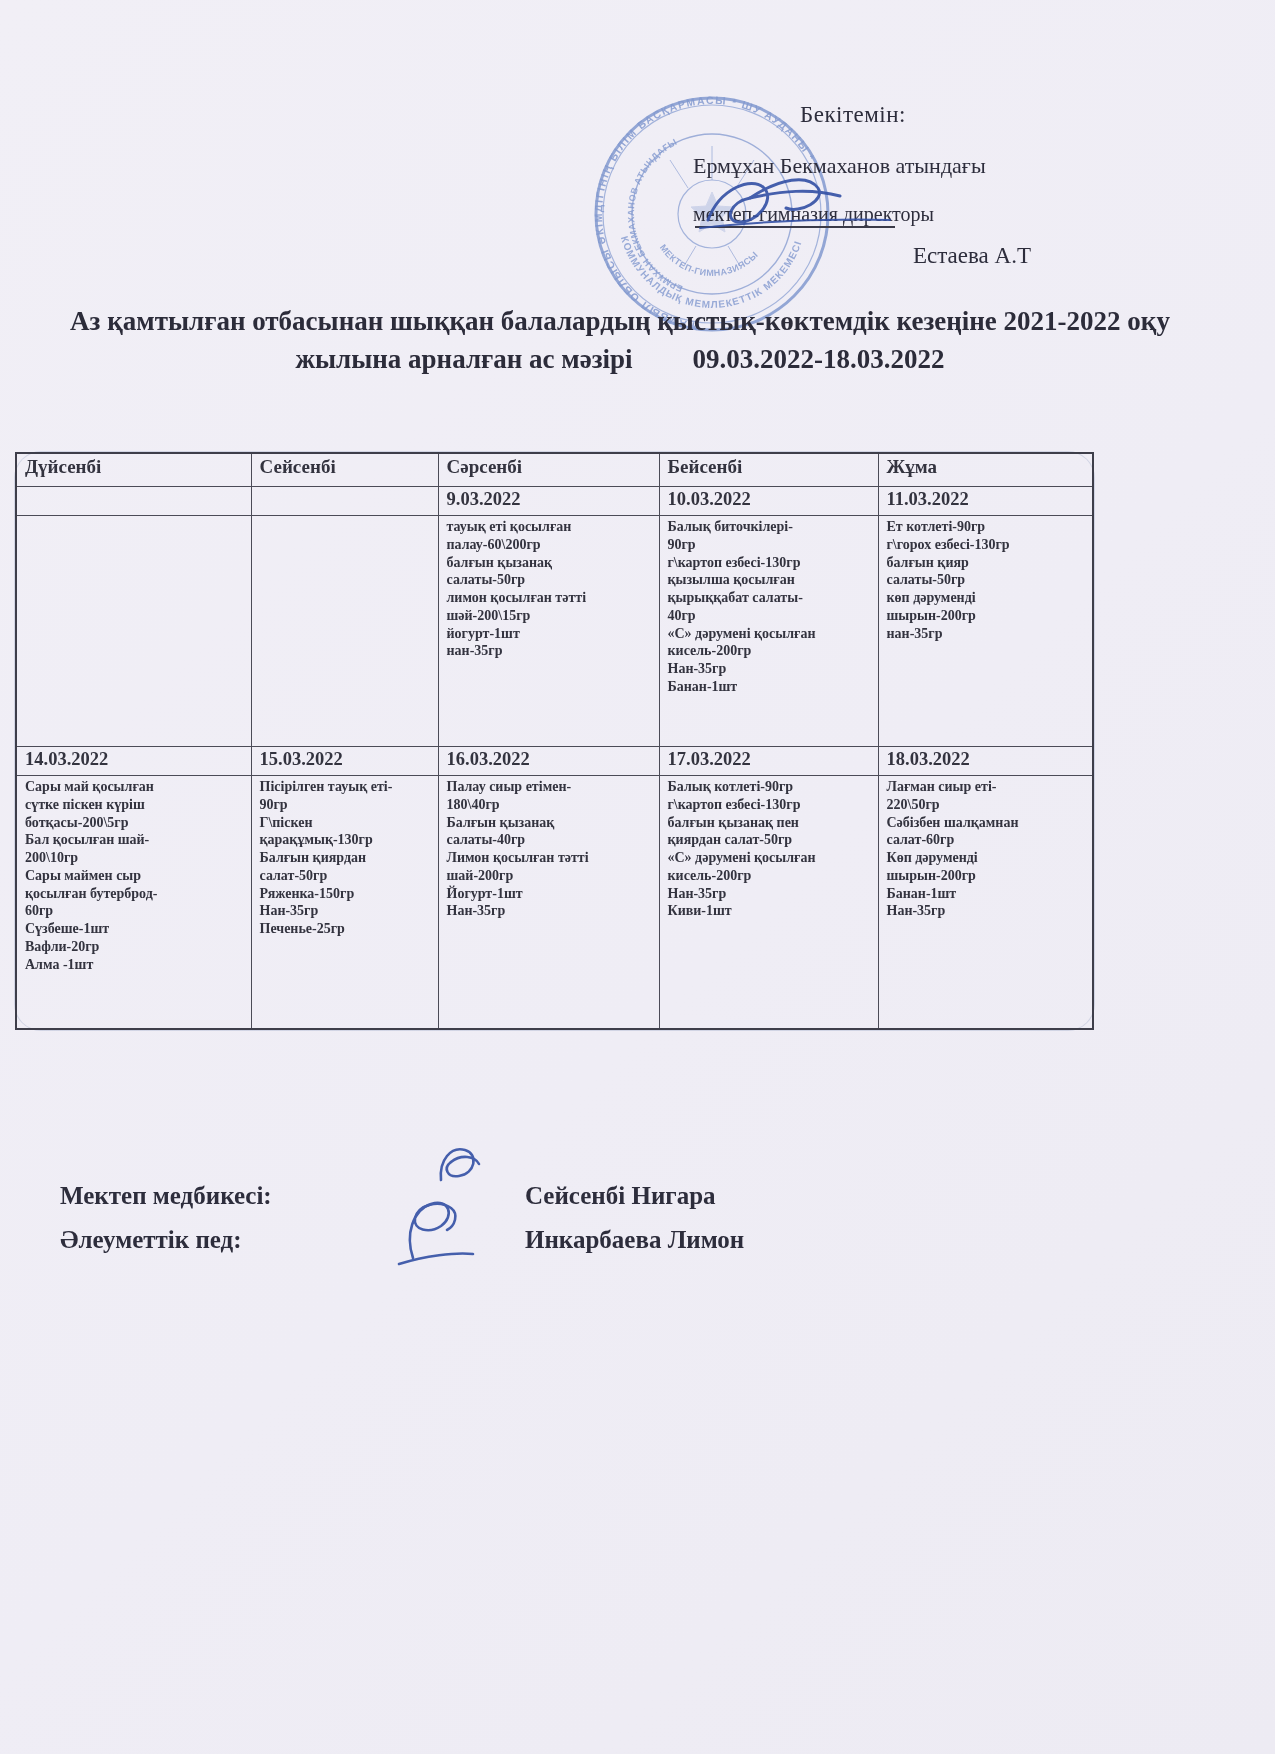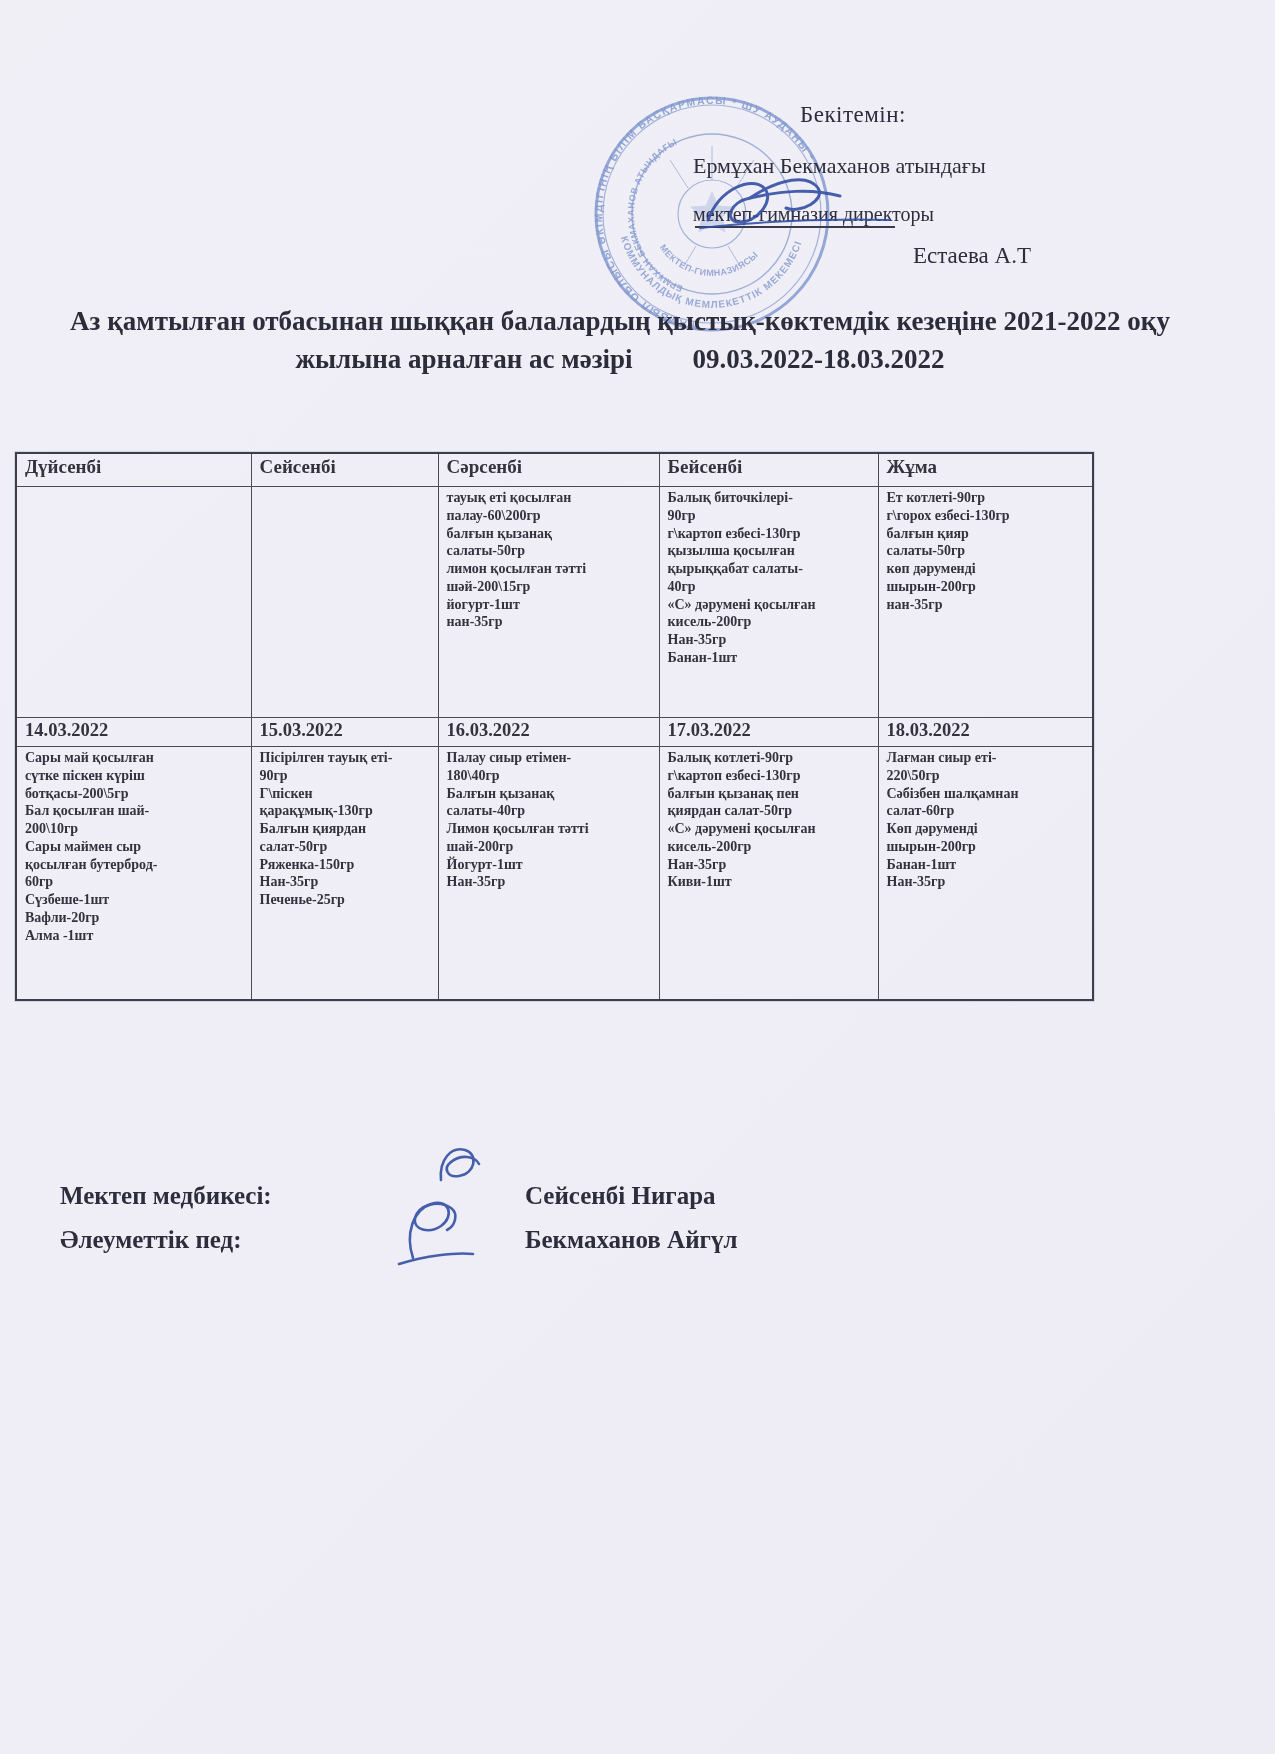--- a/index.html
+++ b/index.html
@@ -29,21 +29,21 @@
   .doc-title{
     position:absolute;left:50px;top:302px;width:1140px;
     text-align:center;font-weight:bold;font-size:27px;color:#2c2c3a;
     line-height:1.42;
   }
   .date-range{margin-left:60px;margin-top:33px;}
   
   table.menu{
     position:absolute;left:15px;top:452px;width:1077px;
     border-collapse:collapse;table-layout:fixed;
-    font-weight:bold;color:#33333f;
+    font-weight:bold;color:#33333f;border-radius:26px;
   }
   table.menu td,table.menu th{
     border:1.5px solid #4b4b57;
     vertical-align:top;text-align:left;
     padding:2px 7px 2px 8px;
     font-size:14px;
   }
   table.menu{border:2.5px solid #3e3e4a;box-shadow:0 0 0 1px rgba(120,140,180,.25);}
   tr.hdr th{height:28px;font-size:19px;}
   tr.dates td{height:24px;font-size:18.5px;}
@@ -130,20 +130,27 @@
     <thead>
       <tr class="hdr">
         <th>Дүйсенбі</th>
         <th>Сейсенбі</th>
         <th>Сәрсенбі</th>
         <th>Бейсенбі</th>
         <th>Жұма</th>
       </tr>
     </thead>
     <tbody>
+      <tr class="dates">
+        <td></td>
+        <td></td>
+        <td>9.03.2022</td>
+        <td>10.03.2022</td>
+        <td>11.03.2022</td>
+      </tr>
       <tr class="menu-row w1">
         <td></td>
         <td></td>
         <td>тауық еті қосылған
 палау-60\200гр
 балғын қызанақ
 салаты-50гр
 лимон қосылған тәтті
 шәй-200\15гр
 йогурт-1шт
@@ -218,21 +225,21 @@
 шырын-200гр
 Банан-1шт
 Нан-35гр</td>
       </tr>
     </tbody>
   </table>
 
   <div class="footer-label nurse-label">Мектеп медбикесі:</div>
   <div class="footer-label nurse-name">Сейсенбі  Нигара</div>
   <div class="footer-label social-label">Әлеуметтік пед:</div>
-  <div class="footer-label social-name">Бекмаханов Айгүл</div>
+  <div class="footer-label social-name">Инкарбаева Лимон</div>
 
   <svg class="sig-footer" viewBox="0 0 160 150">
     <g fill="none" stroke="#3350a5" stroke-width="2.6" stroke-linecap="round" opacity=".9">
       <path d="M86,50 C84,30 96,16 110,20 C124,24 120,44 104,46 C92,48 88,38 96,32"></path>
       <path d="M96,32 C106,24 120,26 124,34"></path>
       <path d="M58,128 C50,104 58,80 76,74 C94,68 100,86 86,96 C74,104 58,100 60,88"></path>
       <path d="M60,88 C64,74 84,70 96,78 C104,84 100,96 92,100"></path>
       <path d="M44,134 C70,126 100,122 118,124"></path>
     </g>
   </svg>

